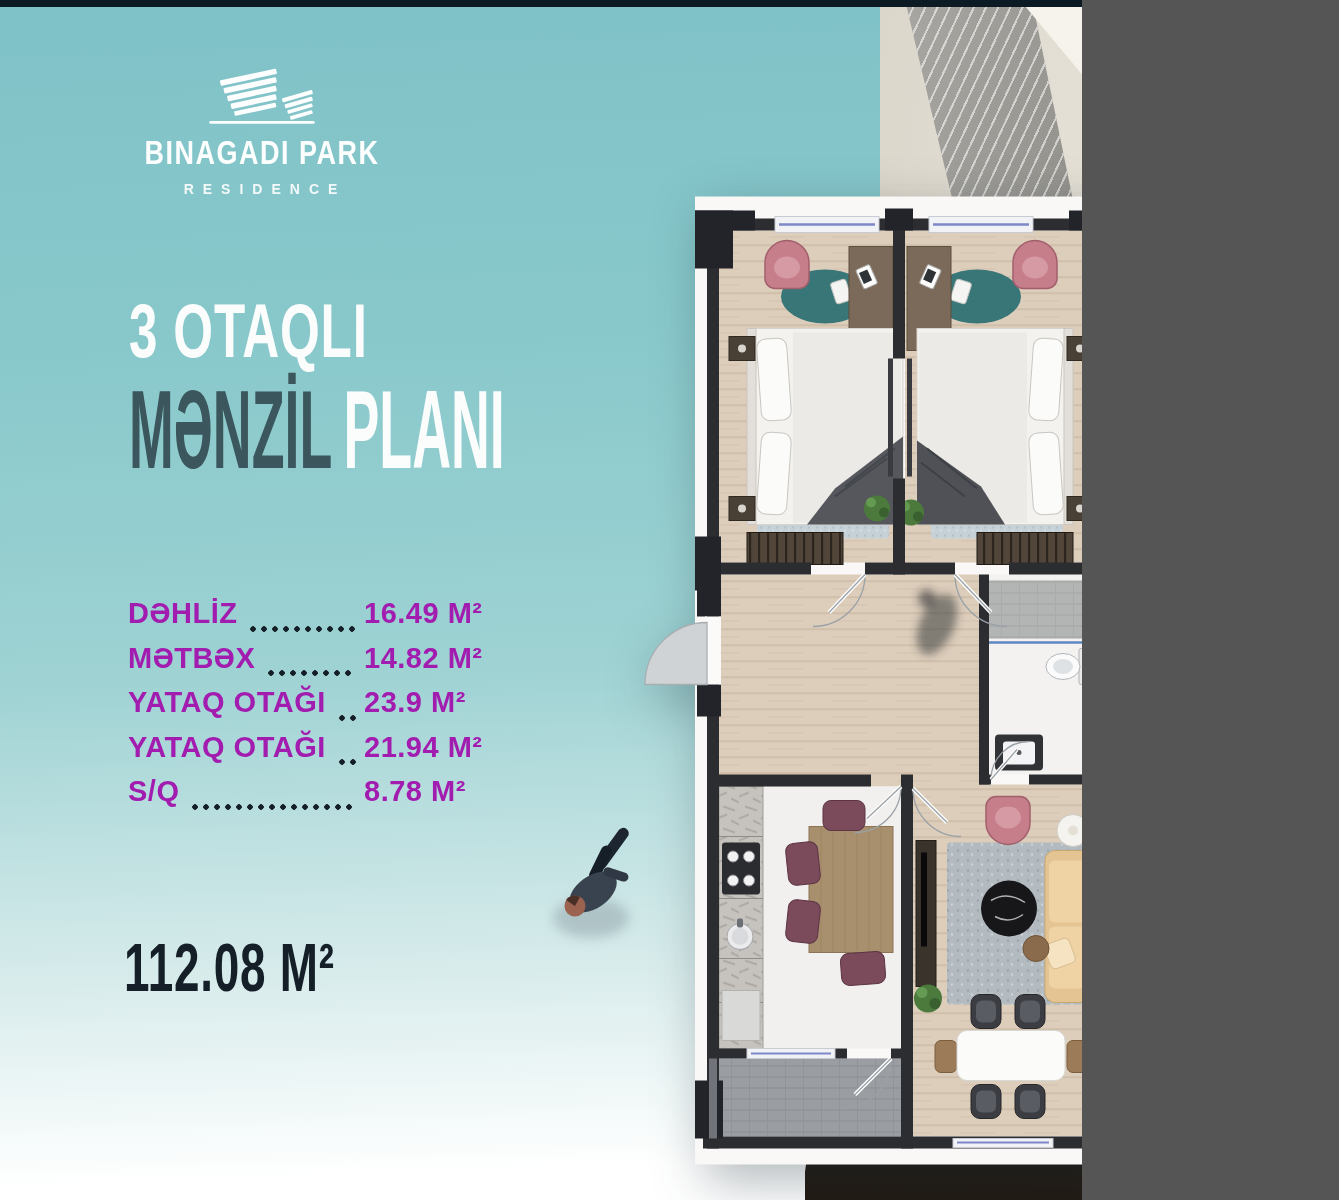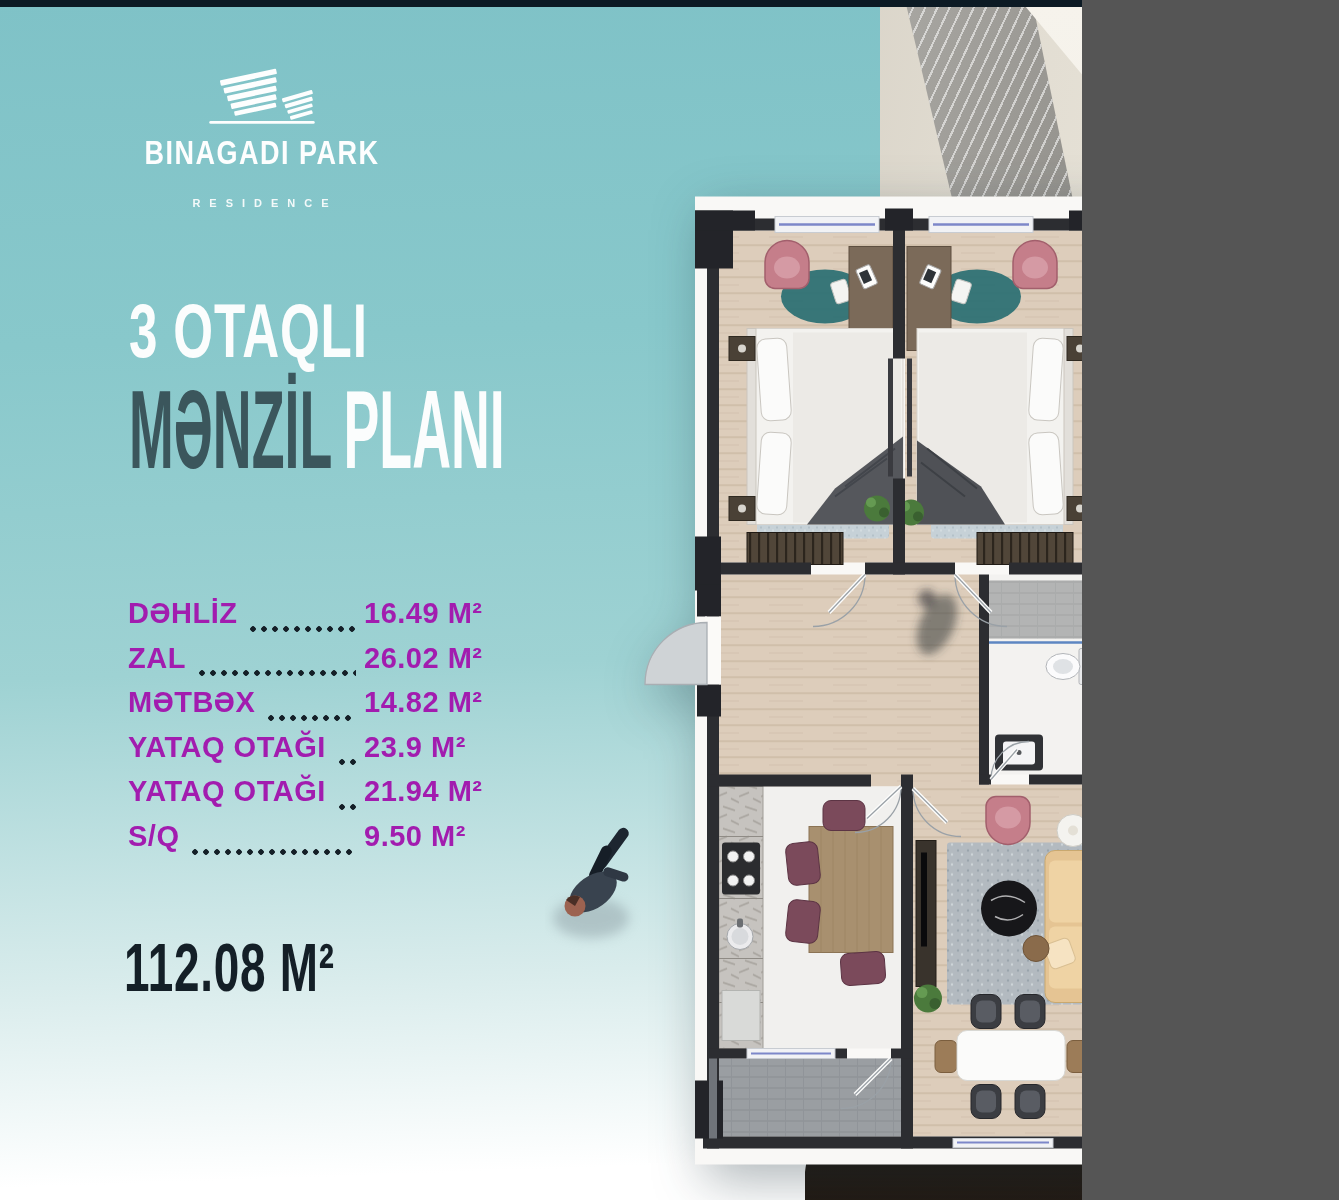--- a/index.html
+++ b/index.html
@@ -32,21 +32,21 @@
   .ph-glass{clip-path:polygon(470px 772px,575px 784px,545px 1005px,470px 940px);
     background:linear-gradient(170deg,rgba(195,193,183,.68),rgba(120,118,110,.55));}
 
   .top-bar{position:absolute;left:0;top:0;width:100%;height:7px;background:#0c1a24;}
 
   
   .logo{position:absolute;left:112px;top:60px;width:300px;text-align:center;color:#fdfefe;}
   .logo-icon{width:140px;height:74px;display:block;margin:0 auto;}
   .logo-name{font-size:27px;font-weight:700;letter-spacing:1.5px;white-space:nowrap;
              transform:scaleY(1.25);transform-origin:center top;margin-top:0px;}
-  .logo-sub{font-size:11px;font-weight:700;letter-spacing:9px;margin-top:32px;opacity:.92;
+  .logo-sub{font-size:14px;font-weight:700;letter-spacing:9px;margin-top:16px;opacity:.92;
             white-space:nowrap;text-indent:6px;}
 
   
   .hl1{position:absolute;left:129px;top:286px;font-size:64px;font-weight:700;color:#fbfdfd;
        letter-spacing:1px;white-space:nowrap;transform:scale(.8,1.2);transform-origin:left top;}
   .hl2{position:absolute;left:129px;top:366px;font-size:96px;font-weight:700;color:#fbfdfd;
        white-space:nowrap;transform:scale(.56,1.16);transform-origin:left top;}
   .hl2a{color:#3b565c;margin-right:20px;}
 
   
@@ -111,45 +111,40 @@
   </header>
 
   <div class="hl1">3 OTAQLI</div>
   <div class="hl2"><span class="hl2a">MƏNZİL</span><span class="hl2b">PLANI</span></div>
 
   <ul class="room-list">
     <li class="room-row">
       <span class="room-label">DƏHLİZ</span>
       <span class="room-dots"></span>
       <span class="room-value">16.49 M²</span>
-      </li>
-    <li class="room-row">
-      <span class="room-label">ZAL</span>
-      <span class="room-dots"></span>
-      <span class="room-value">26.02 M²</span>
       </li>
     <li class="room-row">
       <span class="room-label">MƏTBƏX</span>
       <span class="room-dots"></span>
       <span class="room-value">14.82 M²</span>
       </li>
     <li class="room-row">
       <span class="room-label">YATAQ OTAĞI</span>
       <span class="room-dots"></span>
       <span class="room-value">23.9 M²</span>
       </li>
     <li class="room-row">
       <span class="room-label">YATAQ OTAĞI</span>
       <span class="room-dots"></span>
       <span class="room-value">21.94 M²</span>
       </li>
     <li class="room-row">
       <span class="room-label">S/Q</span>
       <span class="room-dots"></span>
-      <span class="room-value">9.50 M²</span>
+      <span class="room-value">8.78 M²</span>
       </li>
   </ul>
 
   <div class="total">112.08 M²</div>
 
   <svg class="person" viewBox="0 0 112 160">
     <defs>
         <filter id="pblur" x="-50%" y="-50%" width="200%" height="200%">
           <feGaussianBlur stdDeviation="6"></feGaussianBlur>
         </filter>

